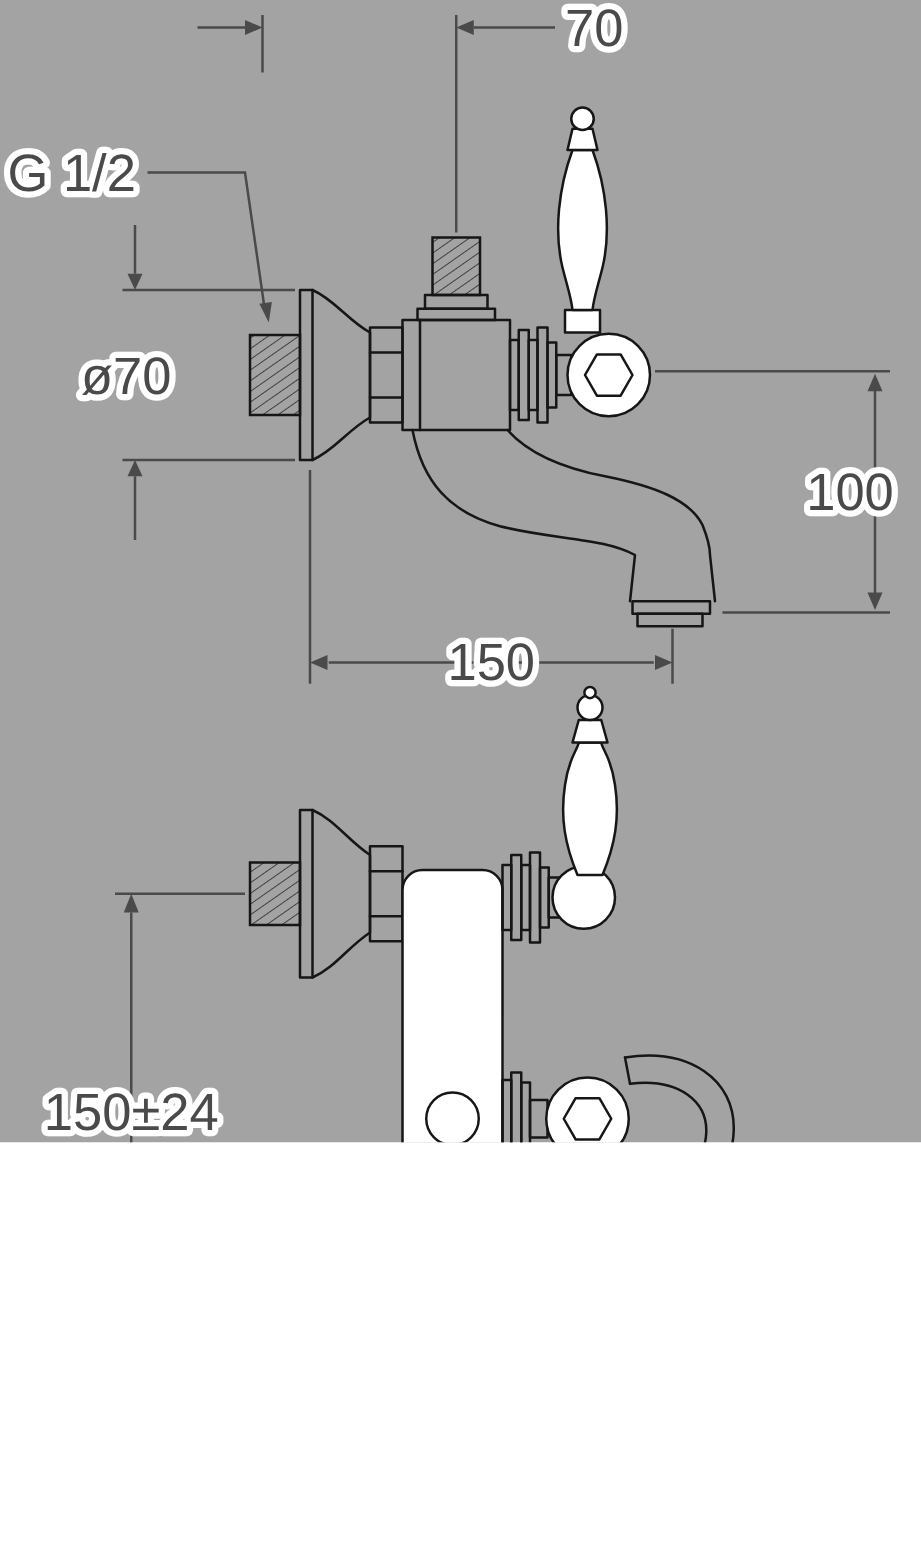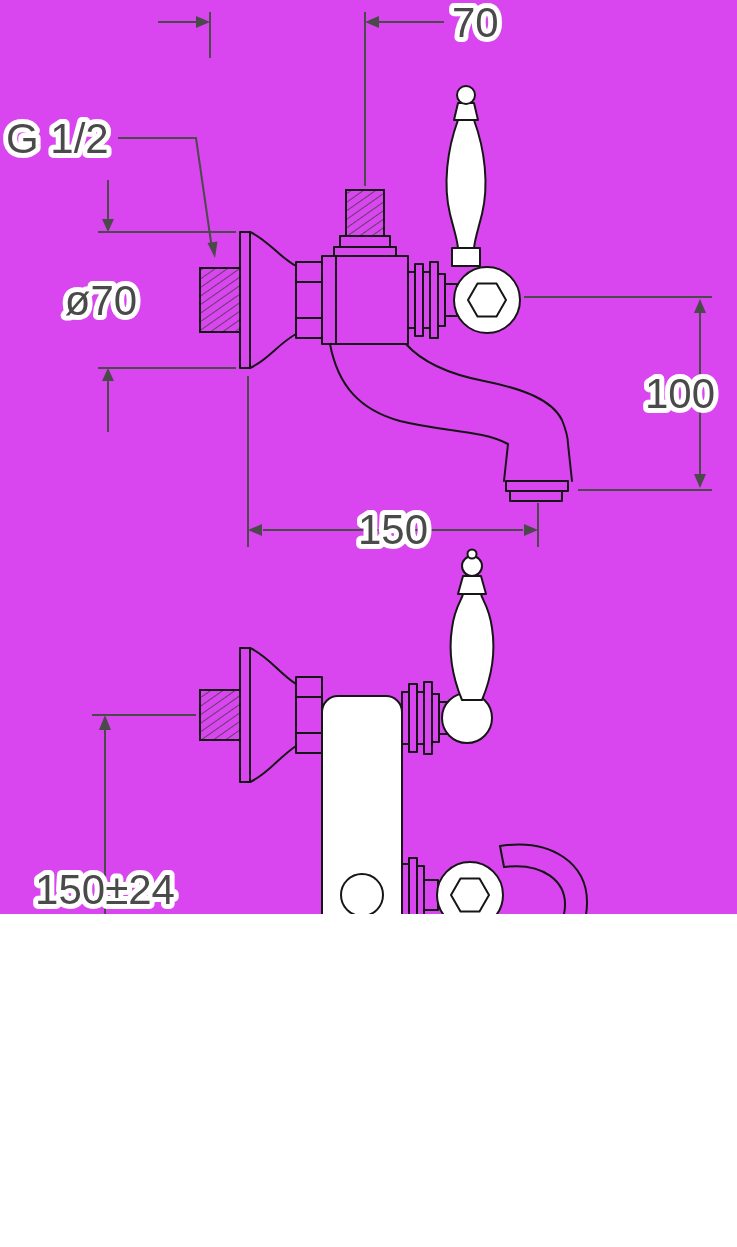--- a/index.html
+++ b/index.html
@@ -1,16 +1,16 @@
 <!DOCTYPE html>
 <html style="--outline: #161616; --dim: #4a4a4a;"><head>
 <meta charset="utf-8">
 <style>
   html,body{margin:0;padding:0;background:#fff;}
-  .stage{width:737px;height:914px;position:relative;background:#d946ef;overflow:hidden;
+  .stage{width:737px;height:914px;position:relative;background:#a3a3a3;overflow:hidden;
          font-family:"Liberation Sans",sans-serif;}
   svg{display:block;}
   .part{fill:none;stroke:var(--outline,#161616);stroke-width:2;stroke-linejoin:round;stroke-linecap:round;}
   .fillwhite{fill:#ffffff;stroke:var(--outline,#161616);stroke-width:2;stroke-linejoin:round;}
   .thread{stroke:var(--outline,#161616);stroke-width:2;}
   .thrline{stroke:#3a3a3a;stroke-width:1.5;}
   .dim{fill:none;stroke:var(--dim,#4a4a4a);stroke-width:2;stroke-linecap:butt;}
   .arr{fill:var(--dim,#4a4a4a);stroke:none;}
   .dimtext{font-family:"Liberation Sans",sans-serif;font-size:42px;fill:var(--dim,#3d3d3d);
            paint-order:stroke;stroke:#ffffff;stroke-width:10px;stroke-linejoin:round;}

